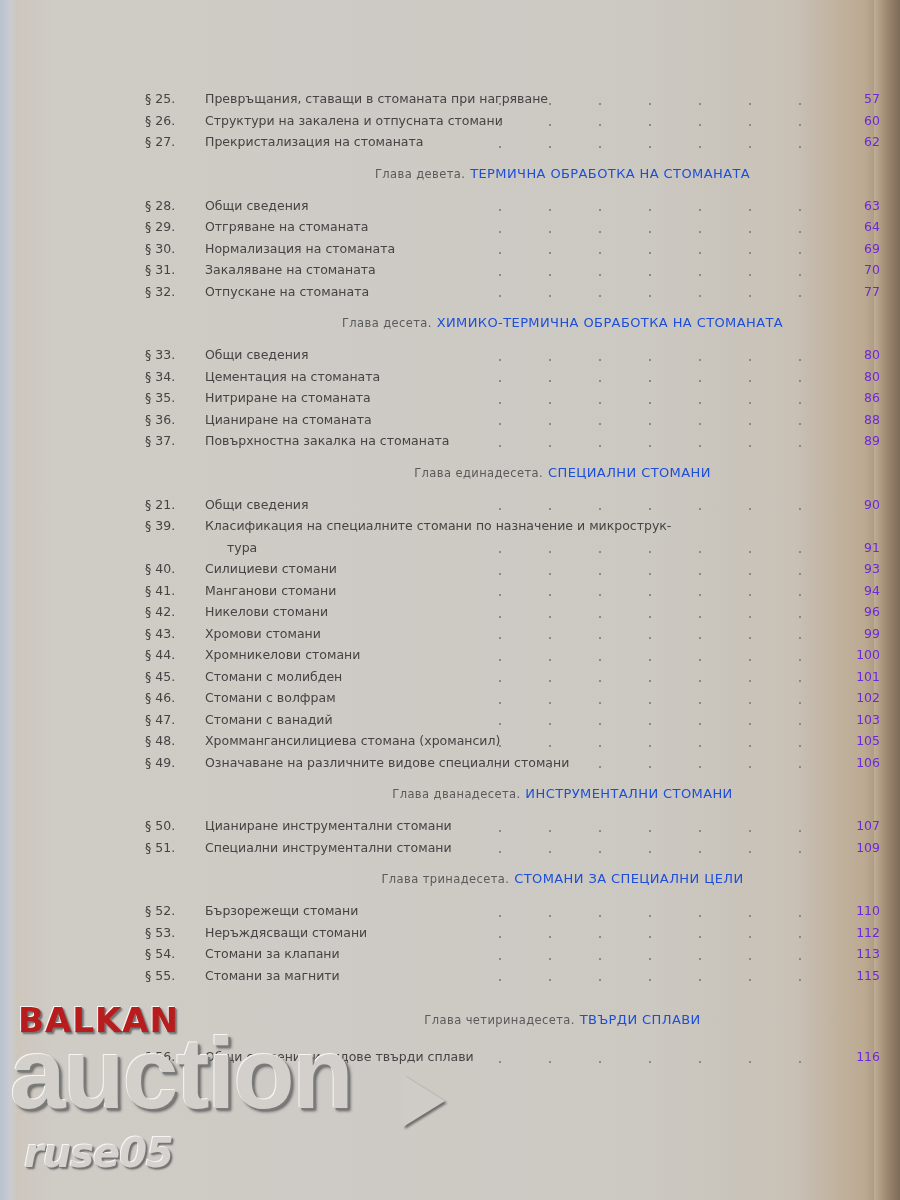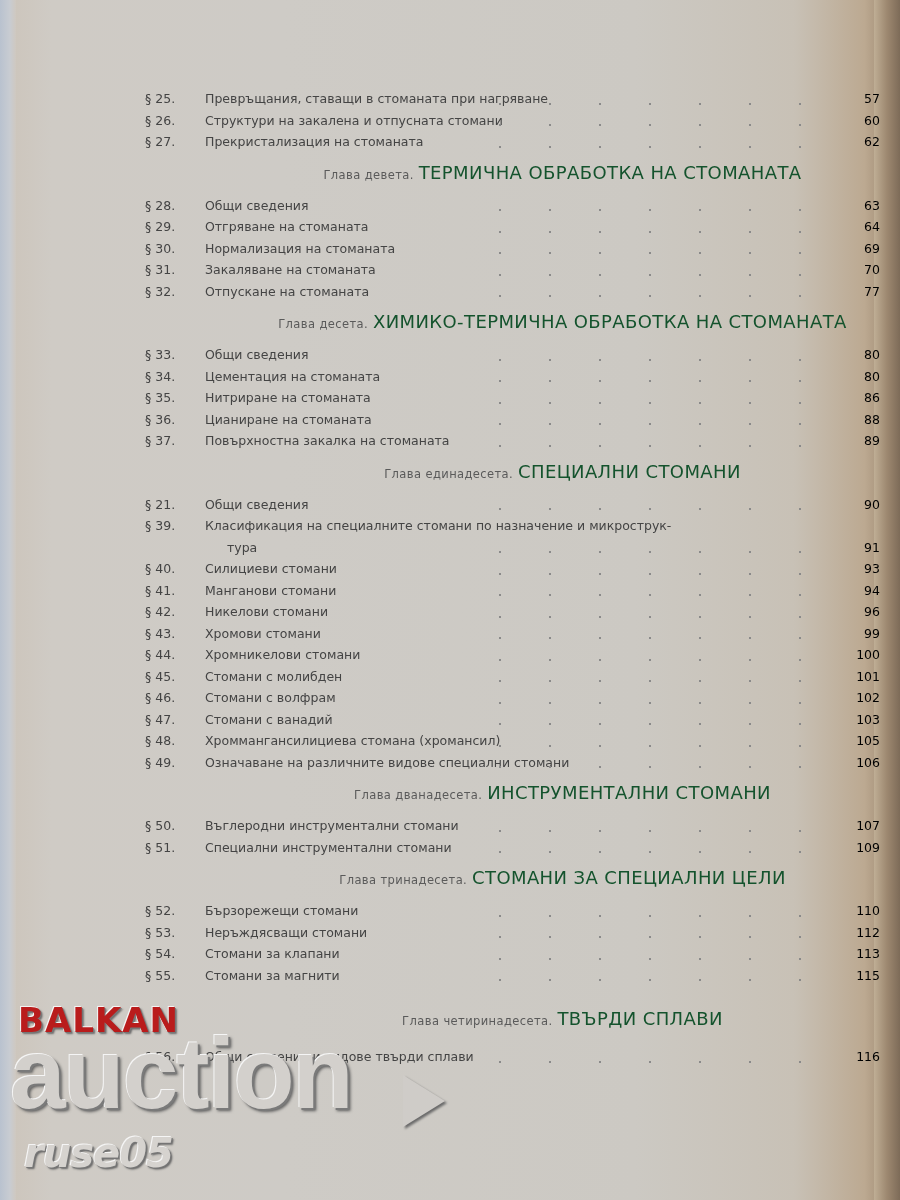--- a/index.html
+++ b/index.html
@@ -22,38 +22,38 @@
     }
     .toc {
       position: absolute; left: 145px; top: 88px; width: 735px;
       color: #3a3a3a;
     }
     .chapter {
       text-align: center; font-size: 14px; letter-spacing: 0.4px;
       margin: 9px 0 11px 100px; color: #3a3a3a; height: 22px; line-height: 22px;
     }
     .chapter .prefix { font-size: 11.5px; color: #5a5a5a; }
-    .chapter .title { font-size: 18px; color: #14532d; }
+    .chapter .title { font-size: 13px; color: #1d4ed8; }
     .entry {
       display: flex; align-items: baseline; height: 21.5px; line-height: 21.5px;
       font-size: 12.5px; color: #444;
       position: relative;
     }
     .entry.two-line { height: 43px; }
     .entry .num { width: 60px; flex: none; white-space: nowrap; }
     .entry .text { flex: 1; white-space: nowrap; overflow: hidden; position: relative; }
     .entry .text .label { background: transparent; padding-right: 4px; }
     .entry .dots {
       position: absolute; left: 330px; right: 40px; bottom: 5px; height: 2px;
       background-image: radial-gradient(circle, #8a8a8a 0.9px, transparent 1.2px);
       background-size: 50px 2px; background-repeat: repeat-x;
     }
     .entry .page-no {
       width: 40px; text-align: right; flex: none; font-size: 12.5px;
-      color: #000000;
+      color: #6d28d9;
     }
     .entry.two-line .text { white-space: normal; line-height: 21.5px; }
     .entry.two-line .text .cont { display: block; padding-left: 22px; }
     .entry.two-line .page-no { align-self: flex-end; }
     .watermark {
       position: absolute; left: 8px; top: 990px; width: 460px; height: 200px;
       pointer-events: none;
     }
     .wm-balkan {
       position: absolute; left: 10px; top: 10px;
@@ -267,21 +267,21 @@
     </div>
   </div>
 
   <div>
     <div class="chapter">
       <span class="prefix">Глава дванадесета.</span>
       <span class="title">ИНСТРУМЕНТАЛНИ СТОМАНИ</span>
     </div>
     <div class="entry">
       <span class="num">§ 50.</span>
-      <span class="text"><span class="label">Въглеродни инструментални стомани</span></span>
+      <span class="text"><span class="label">Цианиране инструментални стомани</span></span>
       <span class="dots"></span>
       <span class="page-no">107</span>
     </div>
     <div class="entry">
       <span class="num">§ 51.</span>
       <span class="text"><span class="label">Специални инструментални стомани</span></span>
       <span class="dots"></span>
       <span class="page-no">109</span>
     </div>
   </div>

